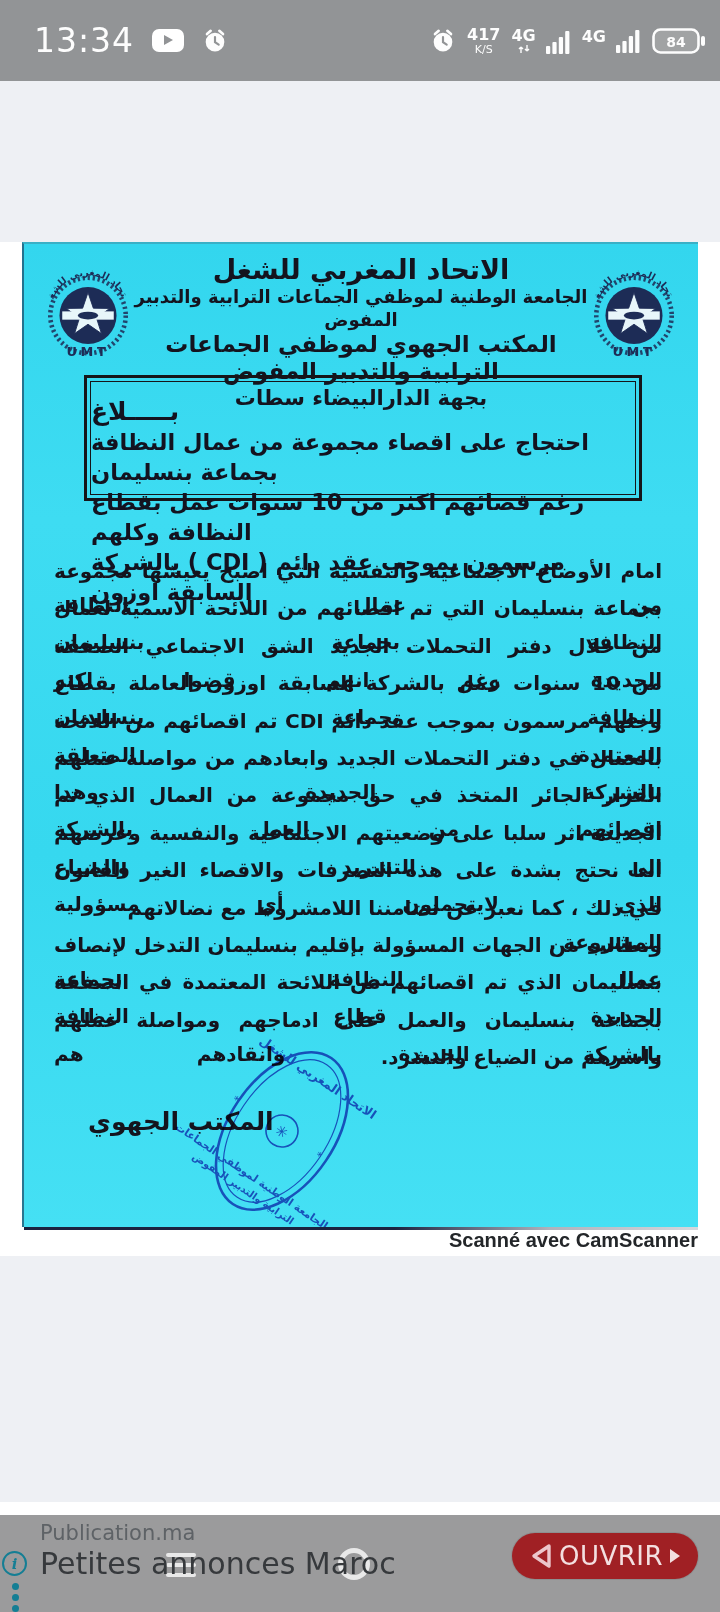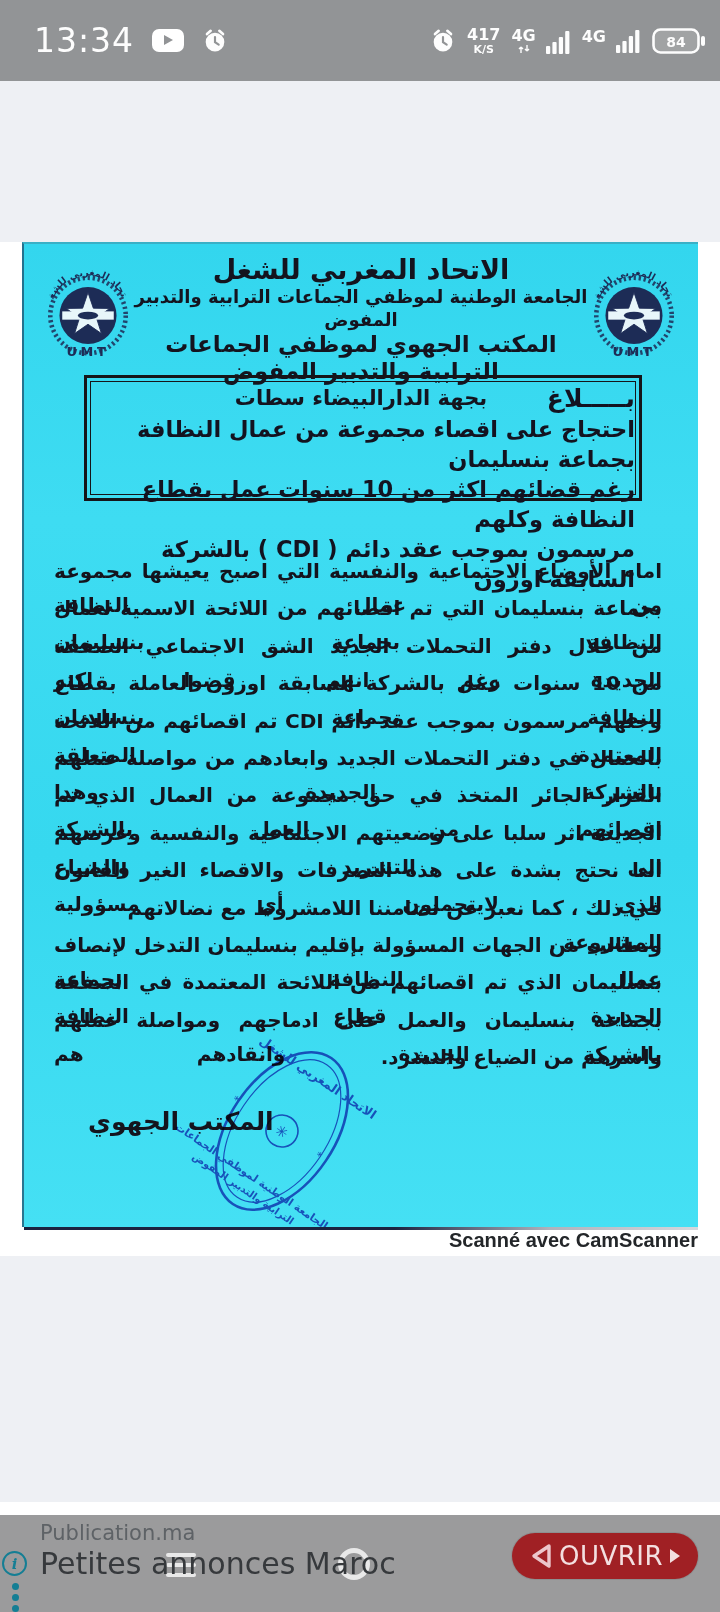--- a/index.html
+++ b/index.html
@@ -9,21 +9,21 @@
 
   
   .status-bar{position:absolute;top:0;left:0;width:720px;height:81px;background:#929496;
               display:flex;align-items:center;padding:0 14px 0 34px;color:#fdfdfd;}
   .sb-left{display:flex;align-items:center;gap:18px;}
   .sb-time{font-size:33px;font-weight:400;letter-spacing:1px;}
   .sb-spacer{flex:1;}
   .sb-right{display:flex;align-items:center;gap:11px;}
   .stack{display:flex;flex-direction:column;align-items:center;line-height:1;}
   .speed-v{font-size:16px;font-weight:bold;text-align:right;}
-  .speed-u{font-size:11px;font-weight:bold;margin-top:1px;}
+  .speed-u{font-size:11px;font-weight:normal;margin-top:1px;}
   .sim{display:flex;align-items:flex-end;gap:10px;}
   .g4{font-size:16px;font-weight:bold;line-height:1;}
   .yt-icon{width:32px;height:23px;background:#fff;border-radius:7px;position:relative;}
   .yt-icon::after{content:"";position:absolute;left:12px;top:6px;border-left:9px solid #929496;
                   border-top:5.5px solid transparent;border-bottom:5.5px solid transparent;}
 
   
   .page{position:absolute;top:242px;left:0;width:720px;height:1014px;background:#ffffff;}
   .paper{position:absolute;top:0;left:22px;width:676px;height:985px;
          background:linear-gradient(180deg,#33d6ee 0%,#3edcf2 28%,#36d8ef 62%,#45e0f4 100%);
@@ -36,22 +36,22 @@
               padding:0 18px;direction:rtl;}
   .doc-header .logo{flex:0 0 92px;margin-top:8px;}
   .hdr-text{flex:1;text-align:center;color:#14141f;margin-top:4px;}
   .hdr-l1{font-size:27px;font-weight:bold;line-height:31px;}
   .hdr-l2{font-size:18px;font-weight:bold;line-height:23px;}
   .hdr-l3{font-size:23px;font-weight:bold;line-height:27px;}
   .hdr-l4{font-size:21px;font-weight:bold;line-height:27px;}
 
   .title-box{position:absolute;top:131px;left:60px;width:558px;height:126px;
              border:3px solid #151519;padding:3px;}
-  .title-box-inner{width:100%;height:100%;border:1.5px solid #151519;text-align:right;
-             color:#131320;padding-top:1px;}
+  .title-box-inner{width:100%;height:100%;border:1.5px solid #151519;text-align:left;
+             color:#131320;padding-top:14px;}
   .tb-title{font-size:25px;font-weight:bold;line-height:31px;}
   .tb-line{font-size:22.5px;font-weight:bold;line-height:30px;}
 
   .doc-body{position:absolute;top:310px;right:36px;left:30px;color:#14141d;}
   .bline{direction:rtl;font-size:20px;font-weight:bold;height:37.4px;line-height:34px;
          text-align:justify;text-align-last:justify;white-space:normal;}
   .bline.pend{text-align:right;text-align-last:right;}
 
   .sig-office{position:absolute;top:863px;left:64px;font-size:25px;font-weight:bold;color:#14141d;direction:rtl;}
   .sig-date{position:absolute;top:899px;left:62px;font-size:28px;font-weight:bold;color:#14141d;direction:ltr;}

